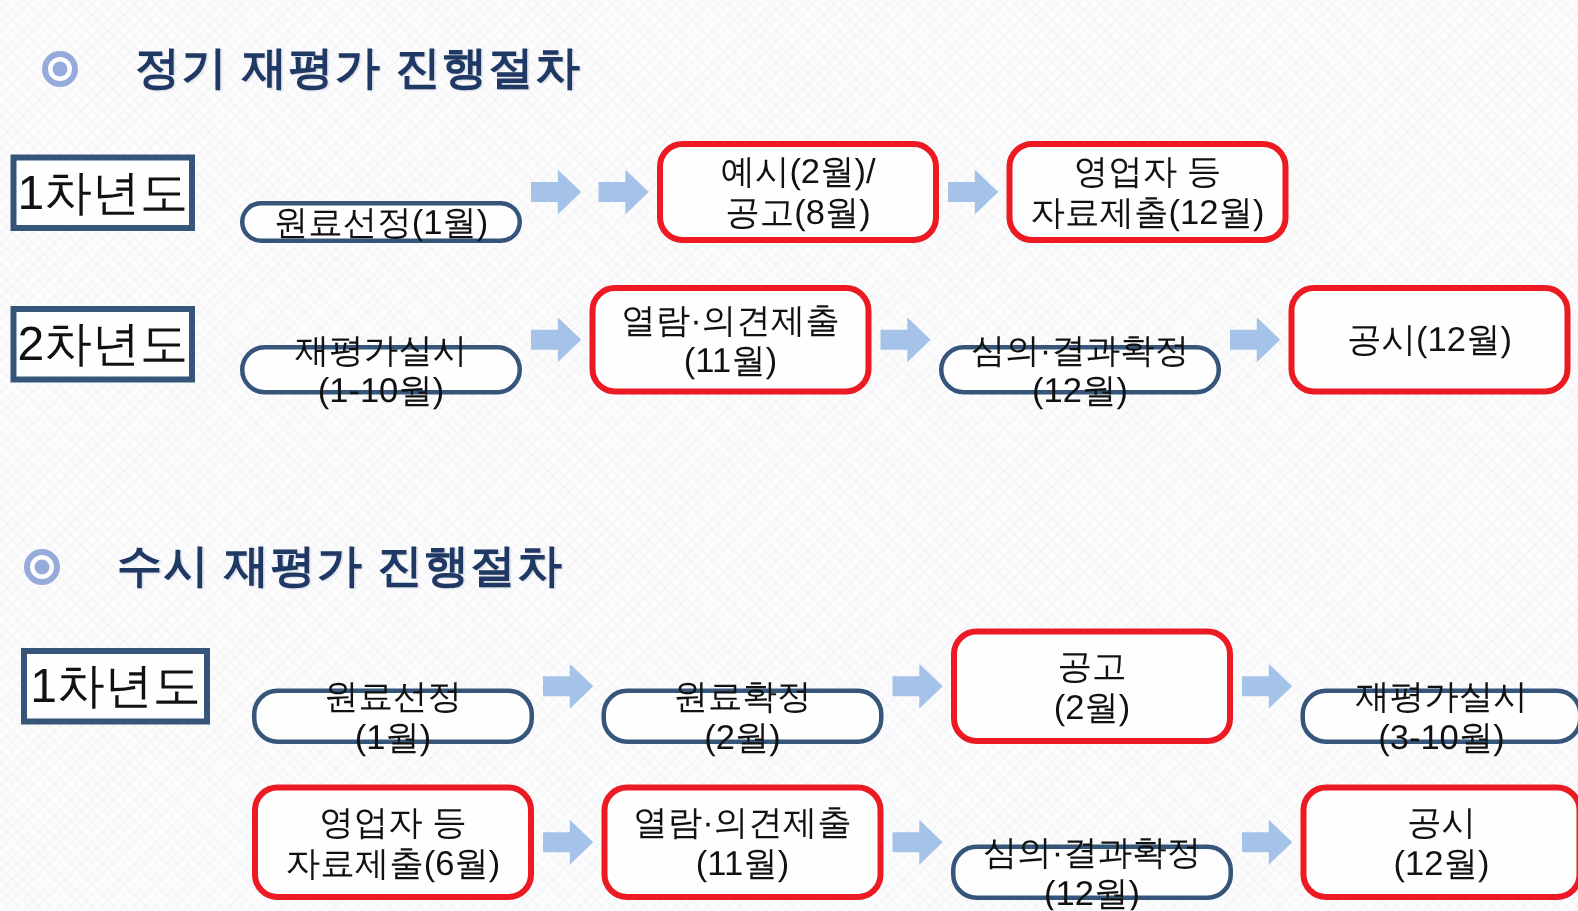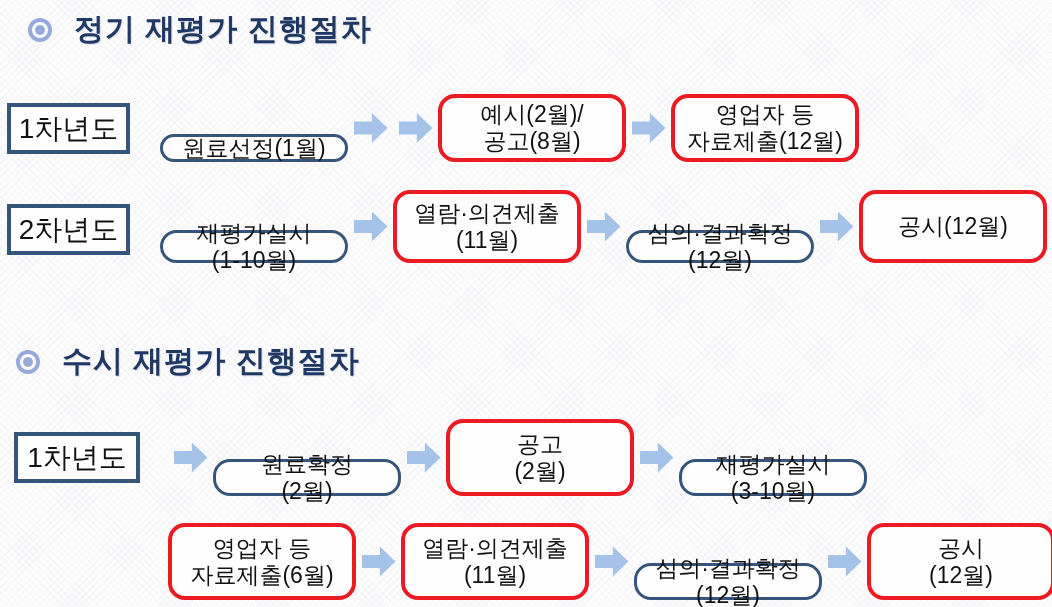--- a/index.html
+++ b/index.html
@@ -24,33 +24,33 @@
     border-radius:50%;
     background:#fdfdfe;
     display:flex; align-items:center; justify-content:center;
     flex:0 0 auto;
   }
   .bullet-dot {
     width:10px; height:10px; border-radius:50%;
     background:var(--bullet);
   }
   .title-text {
-    margin:0;
+    margin:16px;
     font-size:30px; font-weight:bold;
     color:var(--title);
     letter-spacing:1px;
     text-shadow:1px 1px 1px rgba(31,56,100,0.15);
     white-space:nowrap;
   }
   .ylabel {
     position:absolute; box-sizing:border-box;
     border:4px solid var(--navy);
     background:#fefefe;
     display:flex; align-items:center; justify-content:center;
-    font-size:28px;
+    font-size:32px;
   }
   .flow {
     position:absolute;
     display:flex; align-items:stretch;
   }
   .box {
     box-sizing:border-box;
     width:188px;
     border-radius:17px;
     background:#fefefe;
@@ -124,20 +124,22 @@
 
   <div class="title-row" style="left:16px; top:341px;">
     <span class="bullet">
         <span class="bullet-dot"></span>
       </span>
     <h1 class="title-text">수시 재평가 진행절차</h1>
   </div>
 
   <div class="ylabel" style="left:14px; top:432px; width:126px; height:51px;">1차년도</div>
   <div class="flow" style="left:168px; top:419px; height:77px;">
+    <div class="box navy">원료선정
+(1월)</div>
     <div class="arrow-cell">
         <div class="arrow"></div>
       </div>
     <div class="box navy">원료확정
 (2월)</div>
     <div class="arrow-cell">
         <div class="arrow"></div>
       </div>
     <div class="box red">공고
 (2월)</div>

